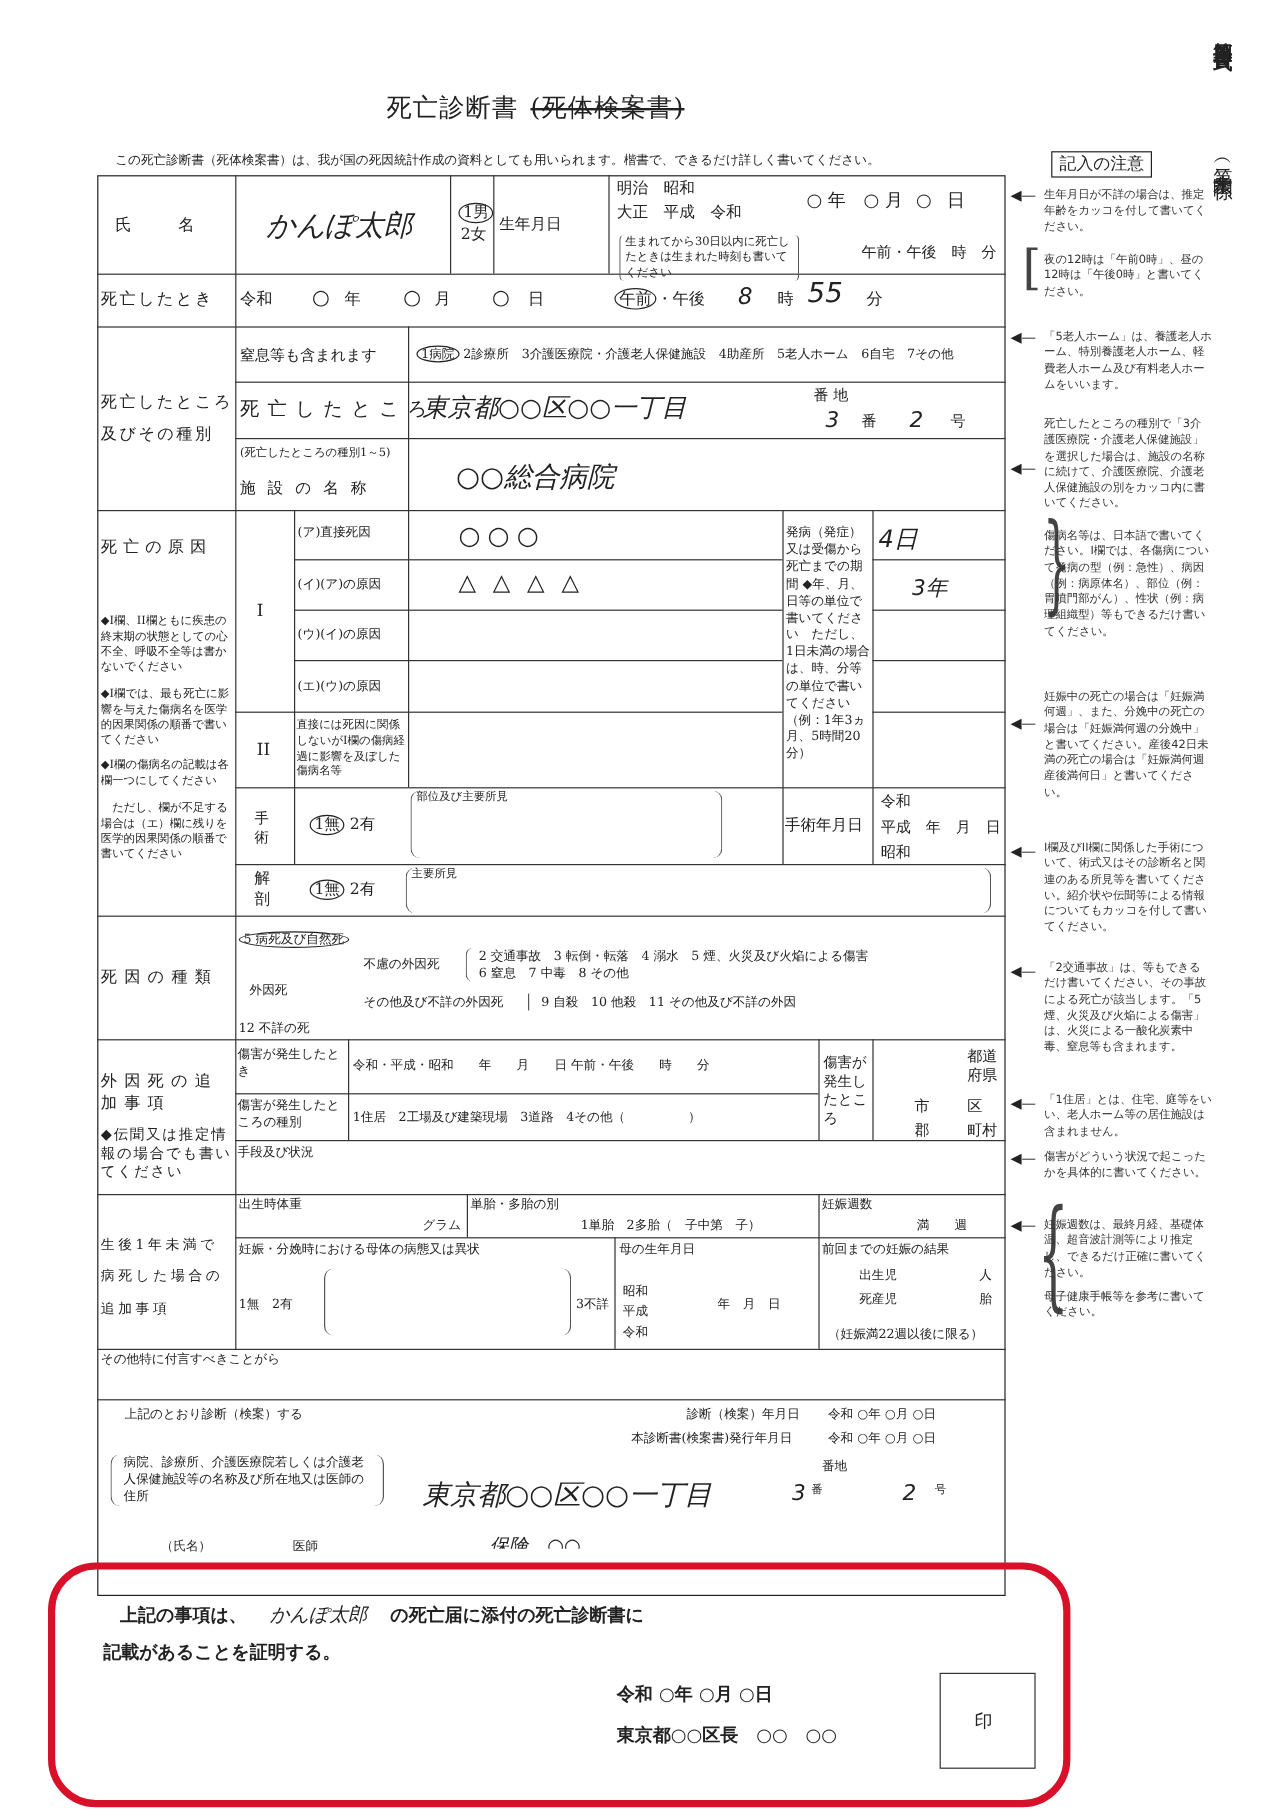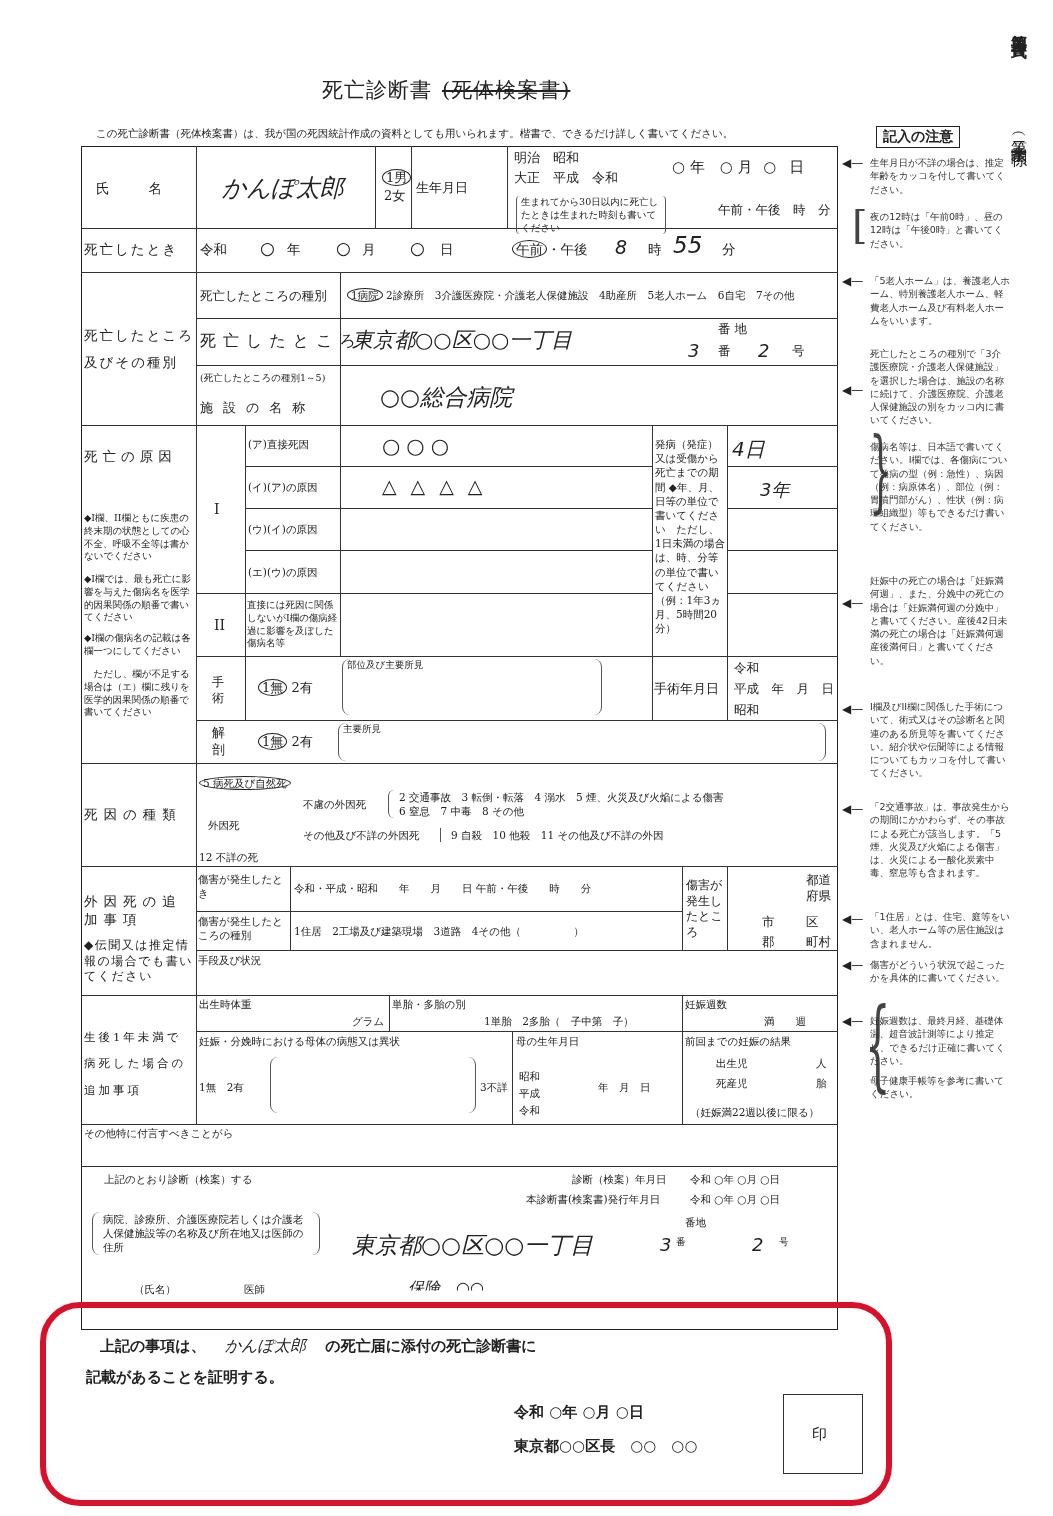--- a/index.html
+++ b/index.html
@@ -6,21 +6,21 @@
   body {
     width: 1053px; height: 1516px; background: #ffffff; position: relative; overflow: hidden;
     font-family: "DejaVu Serif", "Liberation Serif", serif; color: #222;
   }
   .abs { position: absolute; }
   .title { left: 322px; top: 76px; font-size: 21px; letter-spacing: 1px; }
   .title .strike { text-decoration: line-through; margin-left: 10px; }
   .intro { left: 96px; top: 127px; font-size: 10.5px; }
   .form-no { left: 1008px; top: 22px; writing-mode: vertical-rl; font-size: 16px; font-weight: bold; letter-spacing: 2px; }
   .form-no-sub { left: 1008px; top: 126px; writing-mode: vertical-rl; font-size: 16px; letter-spacing: 2px; }
-  .notes-head { left: 876px; top: 126px; border: 1.5px solid #222; padding: 1px 6px; font-size: 14px; font-weight: bold; font-family: "DejaVu Sans", sans-serif; }
+  .notes-head { left: 876px; top: 126px; border: 1.5px solid #222; padding: 1px 6px; font-size: 14px; font-weight: normal; font-family: "DejaVu Sans", sans-serif; }
 
   .frame { left: 81px; top: 146px; width: 757px; height: 1184px; border: 1.5px solid #222; }
   .line-h { position: absolute; height: 0; border-top: 1px solid #333; }
   .line-v { position: absolute; width: 0; border-left: 1px solid #333; }
 
   .lbl { position: absolute; font-size: 12px; line-height: 1.3; }
   .lbl-lg { font-size: 13.5px; letter-spacing: 4px; }
   .tiny { font-size: 9.5px; line-height: 1.35; }
   .small { font-size: 10.5px; line-height: 1.35; }
   .hand { position: absolute; font-family: "DejaVu Sans", sans-serif; font-style: italic; color: #222; font-weight: normal; }
@@ -115,28 +115,28 @@
 <div class="lbl" style="left:440px;top:241px;font-size:13.5px">日</div>
 <div class="lbl" style="left:512px;top:241px;font-size:13.5px">
   <span class="circled">午前</span><span>・午後</span>
 </div>
 <div class="hand" style="left:615px;top:236px;font-size:19px">8</div>
 <div class="lbl" style="left:648px;top:241px;font-size:13.5px">時</div>
 <div class="hand" style="left:673px;top:232px;font-size:23px">55</div>
 <div class="lbl" style="left:722px;top:241px;font-size:13.5px">分</div>
 
 <div class="lbl lbl-lg" style="left:84px;top:322px;width:112px;line-height:2.0;letter-spacing:2px">死亡したところ及びその種別</div>
-<div class="lbl" style="left:200px;top:288px;font-size:12.5px">死亡したところの種別</div>
+<div class="lbl" style="left:200px;top:288px;font-size:12.5px">窒息等も含まれます</div>
 <div class="lbl small" style="left:347px;top:288px">
   <span class="circled">1病院</span>
   <span>2診療所　3介護医療院・介護老人保健施設　4助産所　5老人ホーム　6自宅　7その他</span>
 </div>
 <div class="lbl" style="left:200px;top:331px;font-size:16px;letter-spacing:7px">死亡したところ</div>
 <div class="hand" style="left:352px;top:326px;font-size:21px">東京都○○区○○一丁目</div>
-<div class="lbl" style="left:718px;top:321px;font-size:12.5px">番 地</div>
+<div class="lbl" style="left:678px;top:321px;font-size:12.5px">番 地</div>
 <div class="hand" style="left:688px;top:340px;font-size:18px">3</div>
 <div class="lbl" style="left:718px;top:343px;font-size:12.5px">番</div>
 <div class="hand" style="left:758px;top:340px;font-size:18px">2</div>
 <div class="lbl" style="left:792px;top:343px;font-size:12.5px">号</div>
 <div class="lbl tiny" style="left:200px;top:372px">(死亡したところの種別1～5)</div>
 <div class="lbl" style="left:200px;top:400px;font-size:13px;letter-spacing:10px">施設の名称</div>
 <div class="hand" style="left:380px;top:382px;font-size:23px">○○総合病院</div>
 
 <div class="lbl lbl-lg" style="left:84px;top:448px;letter-spacing:5px">死亡の原因</div>
 <div class="lbl tiny" style="left:84px;top:512px;width:110px">◆I欄、II欄ともに疾患の終末期の状態としての心不全、呼吸不全等は書かないでください</div>
@@ -264,21 +264,21 @@
 <div class="note" style="top:274px">「5老人ホーム」は、養護老人ホーム、特別養護老人ホーム、軽費老人ホーム及び有料老人ホームをいいます。</div>
 <div class="arrow" style="top:383px">◀—</div>
 <div class="note" style="top:347px">死亡したところの種別で「3介護医療院・介護老人保健施設」を選択した場合は、施設の名称に続けて、介護医療院、介護老人保健施設の別をカッコ内に書いてください。</div>
 <div class="brace" style="left:852px;top:425px;font-size:90px;transform:scaleX(0.4)">}</div>
 <div class="note" style="top:440px">傷病名等は、日本語で書いてください。I欄では、各傷病について発病の型（例：急性）、病因（例：病原体名）、部位（例：胃噴門部がん）、性状（例：病理組織型）等もできるだけ書いてください。</div>
 <div class="arrow" style="top:596px">◀—</div>
 <div class="note" style="top:574px">妊娠中の死亡の場合は「妊娠満何週」、また、分娩中の死亡の場合は「妊娠満何週の分娩中」と書いてください。産後42日未満の死亡の場合は「妊娠満何週産後満何日」と書いてください。</div>
 <div class="arrow" style="top:702px">◀—</div>
 <div class="note" style="top:700px">I欄及びII欄に関係した手術について、術式又はその診断名と関連のある所見等を書いてください。紹介状や伝聞等による情報についてもカッコを付して書いてください。</div>
 <div class="arrow" style="top:802px">◀—</div>
-<div class="note" style="top:800px">「2交通事故」は、事故発生からの期間にかかわらず、その事故による死亡が該当します。「5煙、火災及び火焔による傷害」は、火災による一酸化炭素中毒、窒息等も含まれます。</div>
+<div class="note" style="top:800px">「2交通事故」は、等もできるだけ書いてください、その事故による死亡が該当します。「5煙、火災及び火焔による傷害」は、火災による一酸化炭素中毒、窒息等も含まれます。</div>
 <div class="arrow" style="top:912px">◀—</div>
 <div class="note" style="top:910px">「1住居」とは、住宅、庭等をいい、老人ホーム等の居住施設は含まれません。</div>
 <div class="arrow" style="top:958px">◀—</div>
 <div class="note" style="top:958px">傷害がどういう状況で起こったかを具体的に書いてください。</div>
 <div class="brace" style="left:846px;top:995px;font-size:100px;transform:scaleX(0.4)">{</div>
 <div class="arrow" style="top:1014px">◀—</div>
 <div class="note" style="top:1014px">妊娠週数は、最終月経、基礎体温、超音波計測等により推定し、できるだけ正確に書いてください。</div>
 <div class="note" style="top:1074px">母子健康手帳等を参考に書いてください。</div>
 
 </body></html>

